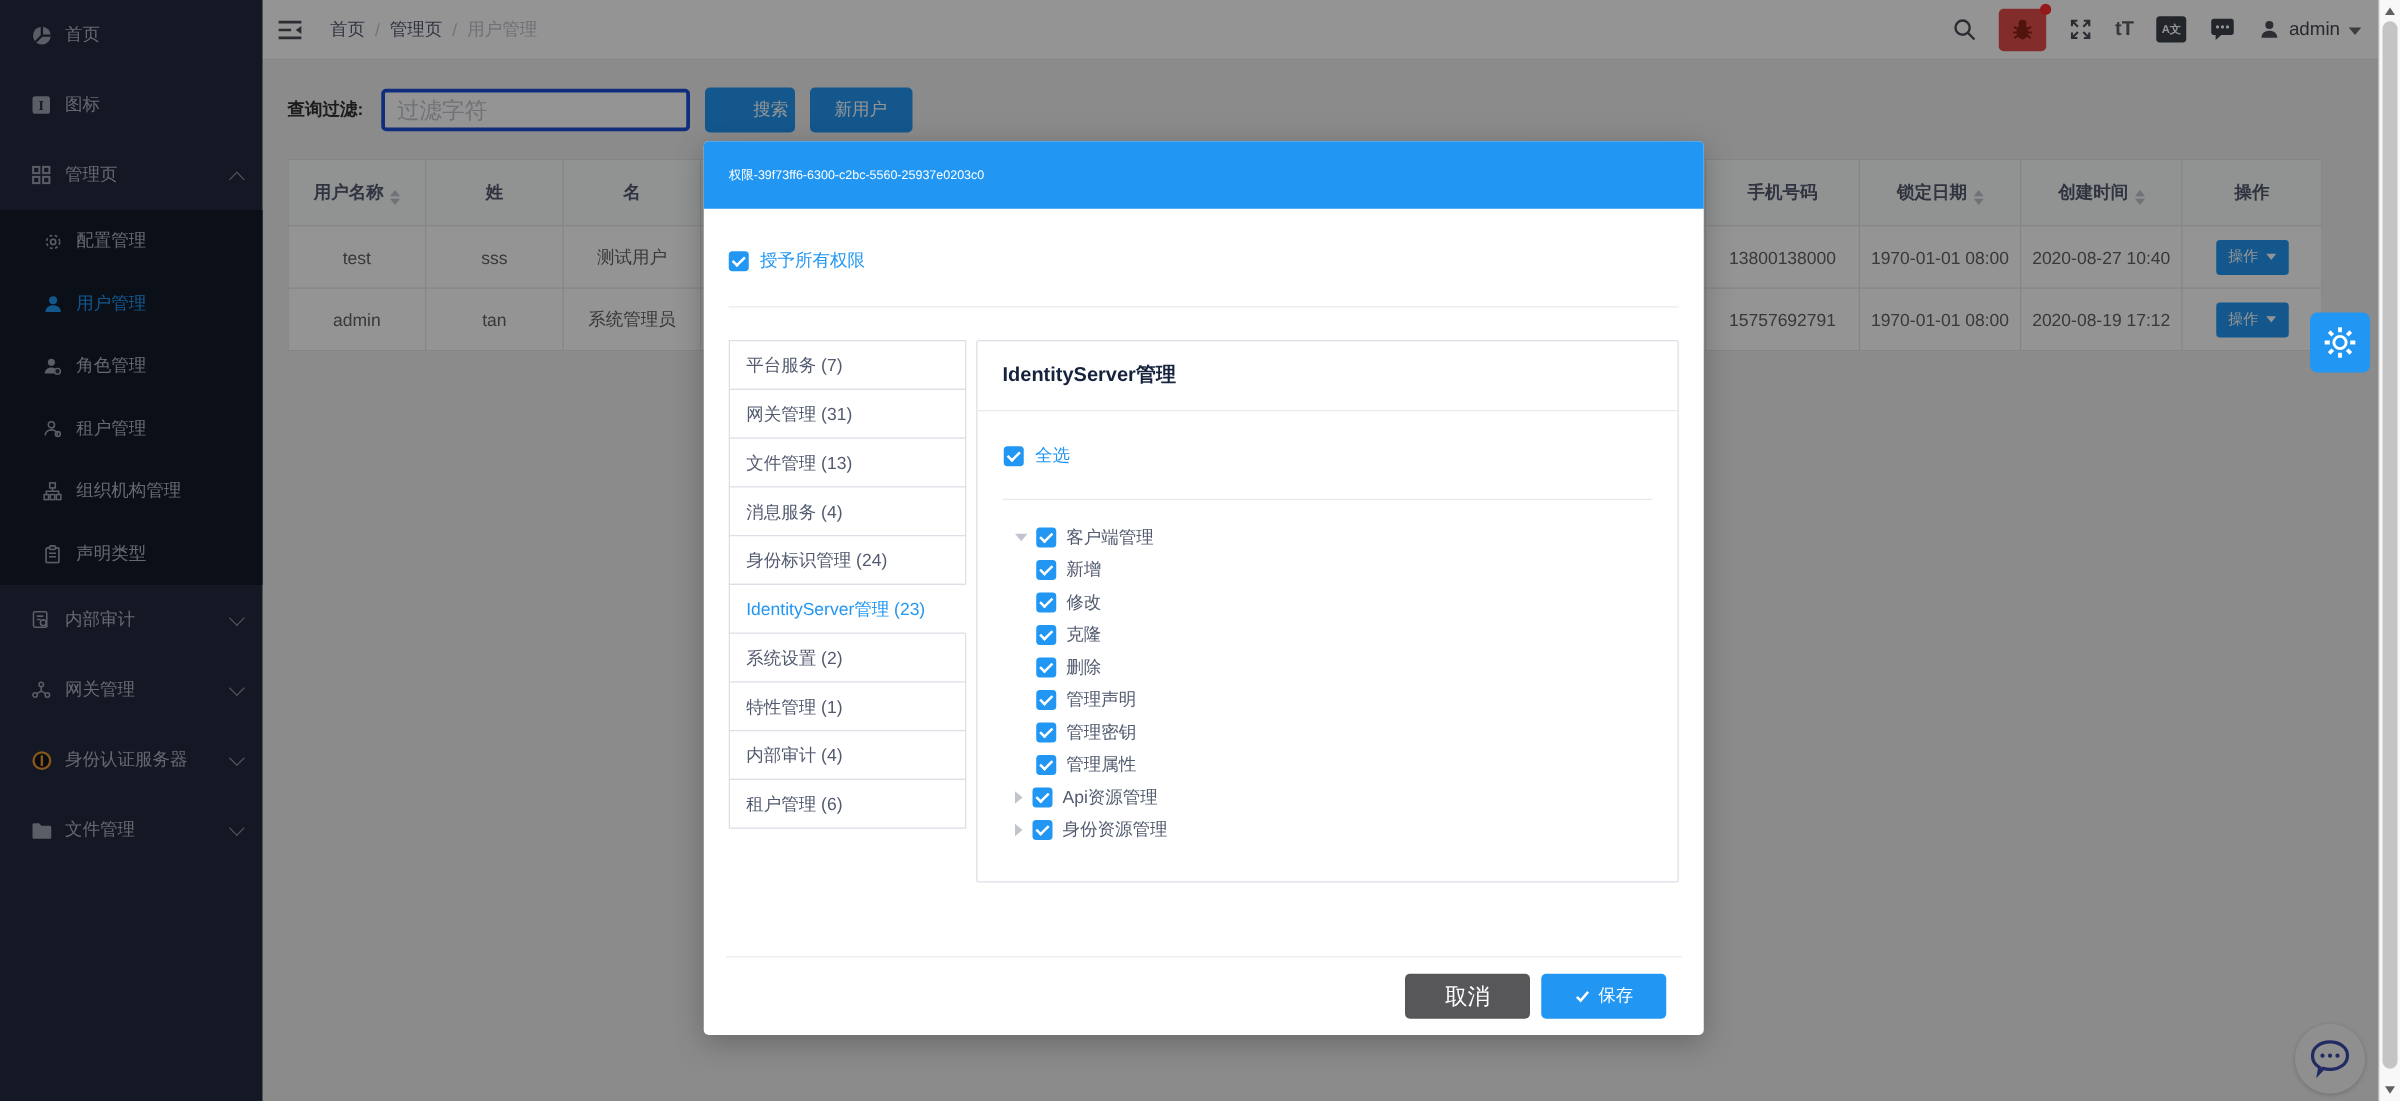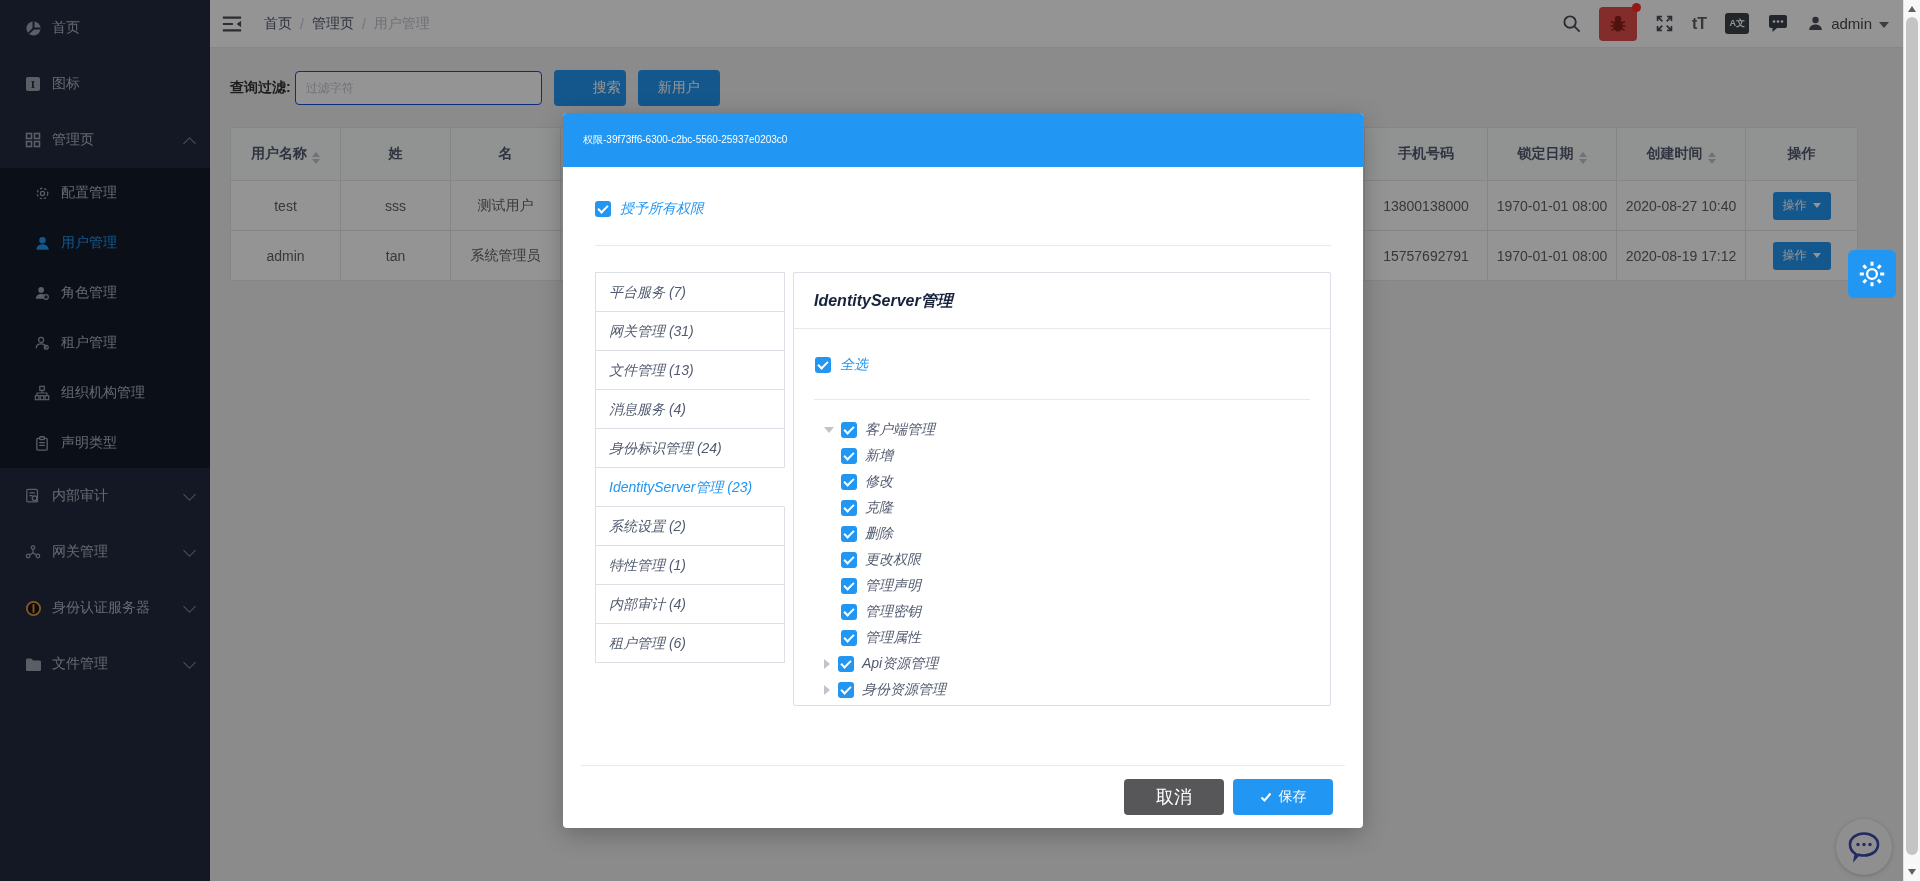--- a/index.html
+++ b/index.html
@@ -29,22 +29,22 @@
   .bug-btn { width:38px; height:34px; background:#e24c4c; border-radius:4px; position:relative; display:flex; align-items:center; justify-content:center; }
   .bug-dot { position:absolute; top:-4px; right:-4px; width:9px; height:9px; border-radius:50%; background:#ff2e2e; }
   .font-glyph { font-size:16px; font-weight:bold; color:#5c6066; }
   .trans-btn { width:24px; height:21px; background:#3c4048; border-radius:3px; color:#fff; font-size:9px; font-weight:bold; display:flex; align-items:center; justify-content:center; letter-spacing:0; }
   .user-box { display:flex; align-items:center; gap:7px; cursor:pointer; }
   .user-name { font-size:15px; color:#45494f; }
   .dd-caret { width:0; height:0; border-left:5px solid transparent; border-right:5px solid transparent; border-top:6px solid #66696e; margin-top:3px; }
 
   .content { padding:22px 46px 0 20px; }
   .filter-row { display:flex; align-items:center; }
-  .filter-label { font-size:14px; font-weight:bold; color:#303133; margin-right:4px; }
-  .filter-input { width:247px; height:34px; border:1px solid #1d4ed8; border-radius:4px; background:#fff; padding:0 10px; font-size:12px; color:#515a6e; font-family:inherit; }
+  .filter-label { font-size:14px; font-weight:bold; color:#303133; margin-right:14px; }
+  .filter-input { width:247px; height:34px; border:3px solid #1d4ed8; border-radius:4px; background:#fff; padding:0 10px; font-size:18px; color:#515a6e; font-family:inherit; }
   .filter-input::placeholder { color:#c0c4cc; }
   .btn { border:none; border-radius:4px; background:#2196f3; color:#fff; font-size:14px; height:36px; cursor:pointer; font-family:inherit; }
   .btn-search { width:72px; margin-left:12px;padding-left:34px; }
   .btn-new { width:82px; margin-left:12px; }
 
   table.users { margin-top:21px; width:1627px; border-collapse:collapse; background:#fff; table-layout:fixed; }
   table.users th, table.users td { border:1px solid #e3e6ea; text-align:center; font-size:14px; overflow:hidden; white-space:nowrap; }
   table.users th { height:53px; color:#515a6e; font-weight:bold; background:#fafbfc; }
   table.users td { height:50px; color:#606266; }
   .sort { display:inline-flex; flex-direction:column; gap:2px; margin-left:5px; vertical-align:1px; }
@@ -59,21 +59,21 @@
   .page-size { width:100px; height:28px; border:1px solid #dcdfe6; border-radius:3px; background:#fff; display:flex; align-items:center; justify-content:center; gap:10px; cursor:pointer; }
   .ps-caret { width:0; height:0; border-left:4px solid transparent; border-right:4px solid transparent; border-top:5px solid #c0c4cc; }
   .pg-btn { width:28px; height:28px; border-radius:3px; background:#e9e9eb; margin-left:12px; display:flex; align-items:center; justify-content:center; color:#b4b8bf; font-size:14px; cursor:pointer; }
   .pg-cur { width:28px; height:28px; border-radius:3px; background:#2196f3; color:#fff; margin-left:12px; display:flex; align-items:center; justify-content:center; font-weight:bold; font-size:13px; }
 
   
   .overlay { position:absolute; inset:0; background:rgba(0,0,0,0.42); z-index:10; }
   .modal { position:absolute; left:563px; top:113px; width:800px; height:715px; background:#fff; border-radius:4px; box-shadow:0 6px 24px rgba(0,0,0,.25); z-index:30; display:flex; flex-direction:column; }
   .modal-header { height:54px; flex:none; background:#2196f3; border-radius:4px 4px 0 0; display:flex; align-items:center; padding:0 20px; }
   .modal-title { color:#fff; font-size:10px; }
-  .modal-body { flex:1; padding:0 32px;font-style:italic; }
+  .modal-body { flex:1; padding:0 20px; }
   .grant-row { margin-top:33px; display:flex; align-items:center; gap:9px; }
   .blue-label { color:#2196f3; font-size:14px; cursor:pointer; }
   .hr1 { margin-top:27px; border-top:1px solid #e8eaec; }
   .perm-cols { display:flex; margin-top:26px; align-items:flex-start; }
   .group-list { width:190px; flex:none; }
   .group-item { height:40px; line-height:38px; padding:0 13px; font-size:14px; color:#515a6e; border:1px solid #dcdfe6; margin-top:-1px; background:#fff; cursor:pointer; position:relative; }
   .group-item:first-child { margin-top:0; }
   .group-item.selected { color:#2196f3; border-right-color:#fff; z-index:2; }
   .panel { flex:1; margin-left:8px; border:1px solid #dcdfe6; border-radius:2px; height:434px; background:#fff; }
   .panel-title { height:56px; line-height:56px; padding:0 20px; font-size:16px; font-weight:bold; color:#17233d; border-bottom:1px solid #e8eaec; }
@@ -440,24 +440,20 @@
           <div class="tree-row child">
             <span class="cb"></span>
             <span>克隆</span>
           </div>
           <div class="tree-row child">
             <span class="cb"></span>
             <span>删除</span>
           </div>
           <div class="tree-row child">
             <span class="cb"></span>
-            <span>更改权限</span>
-          </div>
-          <div class="tree-row child">
-            <span class="cb"></span>
             <span>管理声明</span>
           </div>
           <div class="tree-row child">
             <span class="cb"></span>
             <span>管理密钥</span>
           </div>
           <div class="tree-row child">
             <span class="cb"></span>
             <span>管理属性</span>
           </div>

